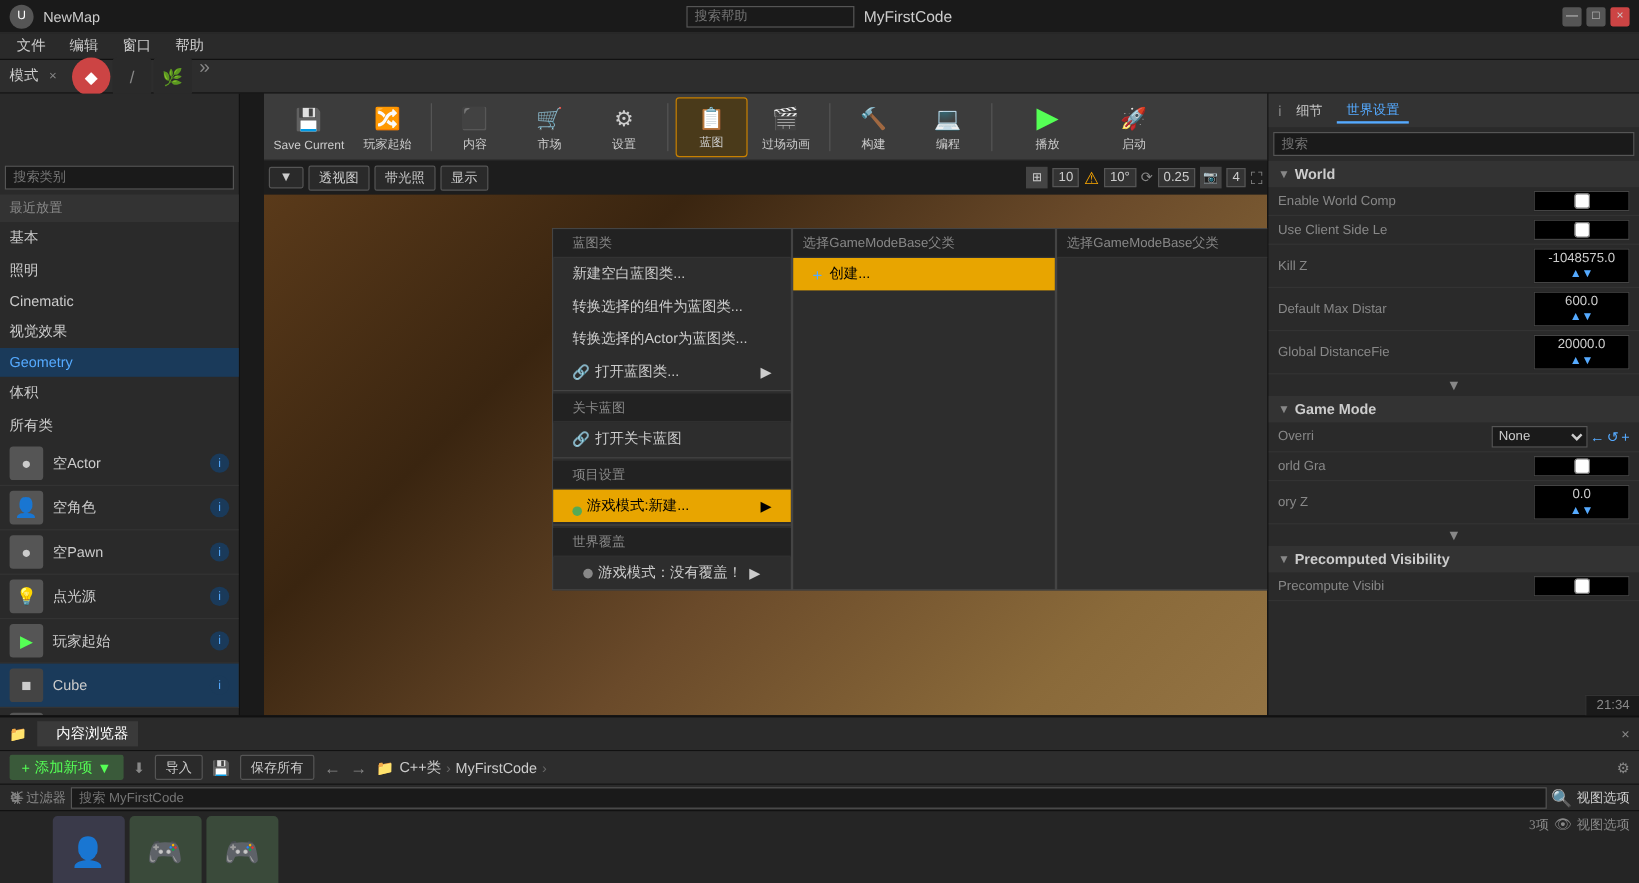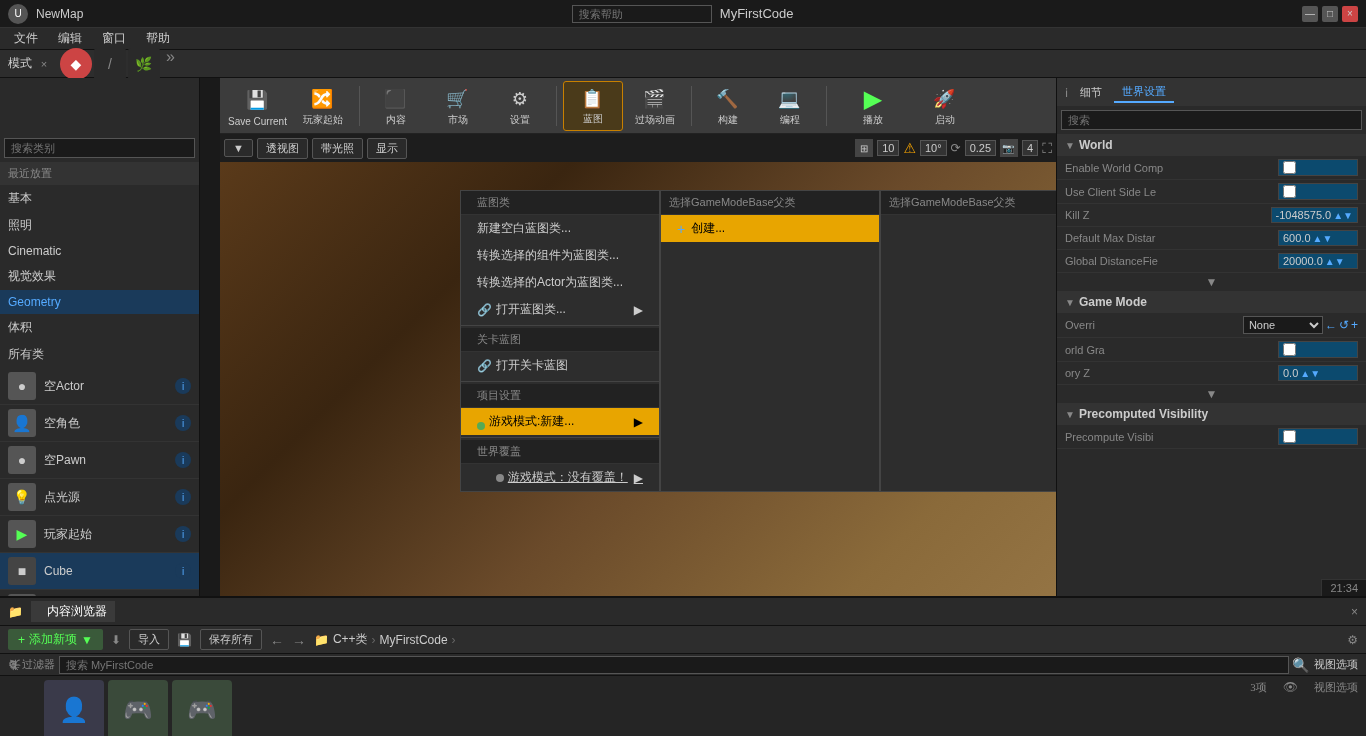--- a/index.html
+++ b/index.html
@@ -41,21 +41,21 @@
     .vp-btn { background: #2a2a2a; border: 1px solid #555; color: #ccc; padding: 2px 8px; font-size: 11px; cursor: pointer; border-radius: 2px; }
 
     
     #right-panel { width: 310px; background: #2a2a2a; border-left: 1px solid #111; overflow-y: auto; }
     .right-tab { padding: 2px 8px; color: #ccc; font-size: 11px; cursor: pointer; }
     .right-tab.active { color: #5af; border-bottom: 2px solid #5af; }
     .section-header { display: flex; align-items: center; padding: 4px 8px; background: #333; cursor: pointer; }
     .section-title { color: #ccc; font-size: 12px; font-weight: bold; flex: 1; }
     .prop-row { display: flex; align-items: center; padding: 3px 8px; border-bottom: 1px solid #333; }
     .prop-label { color: #888; font-size: 11px; flex: 1; }
-    .prop-value { background: #0c4a6e; border: 1px solid #444; color: #ccc; padding: 1px 4px; font-size: 11px; min-width: 80px; display: flex; align-items: center; gap: 2px; }
+    .prop-value { background: #000000; border: 1px solid #444; color: #ccc; padding: 1px 4px; font-size: 11px; min-width: 80px; display: flex; align-items: center; gap: 2px; flex-direction: column; }
     .prop-arrow { color: #5af; font-size: 10px; cursor: pointer; }
 
     
     #bottom-panel { height: 140px; background: #252525; border-top: 2px solid #111; }
     #bottom-header { height: 28px; background: #2a2a2a; display: flex; align-items: center; padding: 0 8px; gap: 8px; border-bottom: 1px solid #111; }
     .bottom-tab { padding: 2px 8px; color: #ccc; font-size: 12px; cursor: pointer; }
     .bottom-tab.active { background: #3a3a3a; color: #fff; padding-left: 16px; }
     .bottom-btn { background: #3a5a3a; border: none; color: #5f5; padding: 2px 10px; font-size: 12px; cursor: pointer; border-radius: 2px; display: flex; align-items: center; gap: 4px; }
     .bottom-btn2 { background: #2a2a2a; border: 1px solid #555; color: #ccc; padding: 2px 8px; font-size: 11px; cursor: pointer; border-radius: 2px; }
     .asset-item { display: flex; flex-direction: column; align-items: center; gap: 4px; cursor: pointer; }
@@ -272,21 +272,21 @@
         <div class="bp-section">关卡蓝图</div>
         <div class="bp-entry" style="display:flex;align-items:center;gap:4px;"><span style="color:#5af;">🔗</span> 打开关卡蓝图</div>
         <div class="bp-sep"></div>
         <div class="bp-section">项目设置</div>
         <div class="bp-entry sel" style="display:flex;justify-content:space-between;background:#e8a500;color:#000;">
           <span style="display:flex;align-items:flex-end;gap:4px;"><span style="width:8px;height:8px;border-radius:50%;background:#5a5;display:inline-block;"></span> 游戏模式:新建...</span>
           <span>▶</span>
         </div>
         <div class="bp-sep"></div>
         <div class="bp-section">世界覆盖</div>
-        <div class="bp-entry" style="display:flex;justify-content:flex-end;text-decoration:underline;">
+        <div class="bp-entry" style="display:flex;justify-content:center;">
           <span style="display:flex;align-items:center;gap:4px;"><span style="width:8px;height:8px;border-radius:50%;background:#888;display:inline-block;"></span> 游戏模式：没有覆盖！</span>
           <span>▶</span>
         </div>
       </div>
 
       <div style="background:#2d2d2d;border:1px solid #444;min-width:220px;">
         <div style="padding:4px 8px;background:#222;color:#888;font-size:11px;border-bottom:1px solid #333;">选择GameModeBase父类</div>
         <div style="display:flex;align-items:center;padding:5px 16px;background:#e8a500;color:#000;cursor:pointer;">
           <span style="color:#5af;margin-right:6px;font-size:14px;">+</span>
           <span>创建...</span>
@@ -449,21 +449,21 @@
     </div>
     <div class="asset-item">
       <div class="asset-thumb" style="background:#3a4a3a;">🎮</div>
 
     </div>
     <div class="asset-item">
       <div class="asset-thumb" style="background:#3a4a3a;">🎮</div>
       <span class="asset-name"></span>
     </div>
     <div style="flex:1;"></div>
-    <div style="display:flex;gap:16px;font-family:Liberation Serif, serif;">
+    <div style="display:flex;gap:4px;font-family:Liberation Serif, serif;">
       <span style="color:#888;font-size:11px;">3项</span>
       <span style="color:#888;font-size:12px;">👁</span>
       <span style="color:#888;font-size:11px;">视图选项</span>
     </div>
   </div>
 </div>
 
 <div style="position:absolute;bottom:140px;right:0;background:#1a1a1a;padding:2px 8px;font-size:11px;color:#888;border-top:1px solid #333;border-left:1px solid #333;">
   <span>21:34</span>
 </div>

